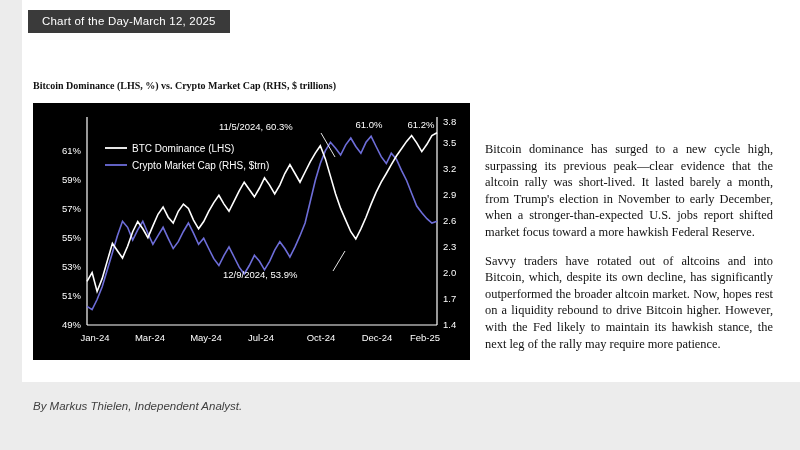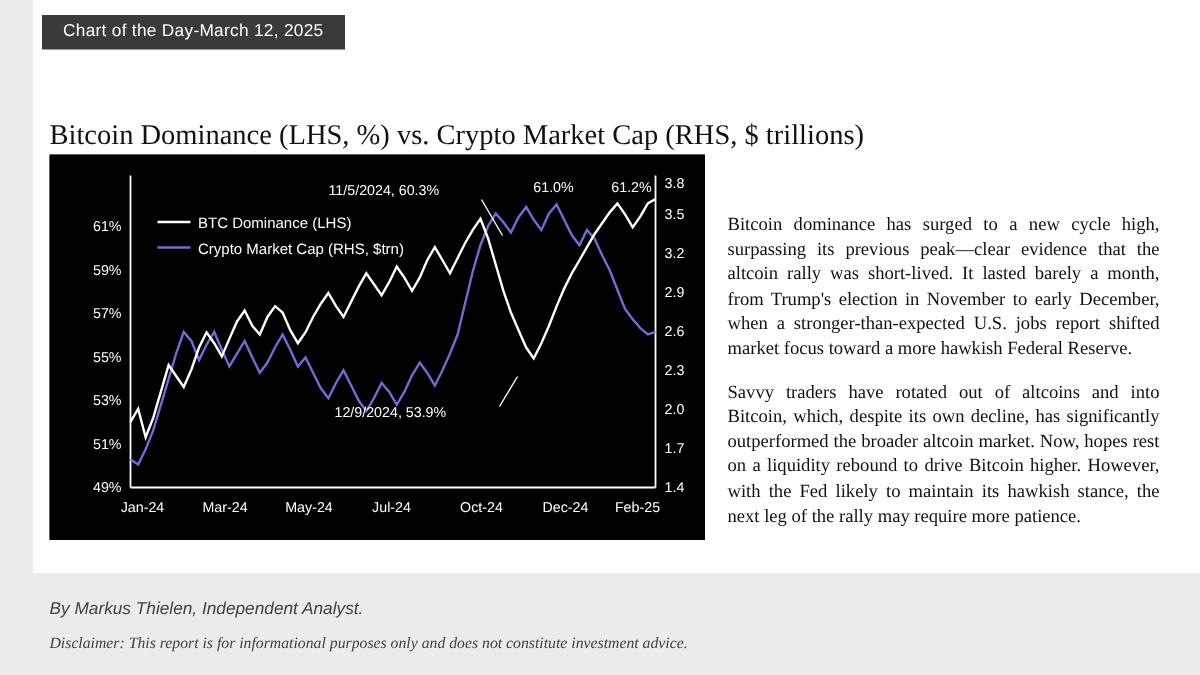--- a/index.html
+++ b/index.html
@@ -52,22 +52,22 @@
     font-family: "Liberation Serif", serif;
     font-weight: bold;
     font-size: 19.5px;
     color: #111111;
     letter-spacing: .1px;
   }
   .subhead {
     position: absolute;
     left: 33px; top: 80px;
     font-family: "Liberation Serif", serif;
-    font-weight: normal;
-    font-size: 19px;
+    font-weight: bold;
+    font-size: 10px;
     color: #111111;
   }
   
   .chart-panel {
     position: absolute;
     left: 33px; top: 103px;
     width: 437px; height: 257px;
     background: #000000;
   }
   .chart-panel svg { display:block; }
@@ -195,15 +195,14 @@
     </svg>
   </div>
 
   <div class="commentary">
     <p>Bitcoin dominance has surged to a new cycle high, surpassing its previous peak—clear evidence that the altcoin rally was short-lived. It lasted barely a month, from Trump's election in November to early December, when a stronger-than-expected U.S. jobs report shifted market focus toward a more hawkish Federal Reserve.</p>
     <p>Savvy traders have rotated out of altcoins and into Bitcoin, which, despite its own decline, has significantly outperformed the broader altcoin market. Now, hopes rest on a liquidity rebound to drive Bitcoin higher. However, with the Fed likely to maintain its hawkish stance, the next leg of the rally may require more patience.</p>
   </div>
 
   <div class="footer-band"></div>
   <div class="byline">By Markus Thielen, Independent Analyst.</div>
-  <div class="disclaimer">Disclaimer: This report is for informational purposes only and does not constitute investment advice.</div>
 
 </div>
 
 </body></html>

